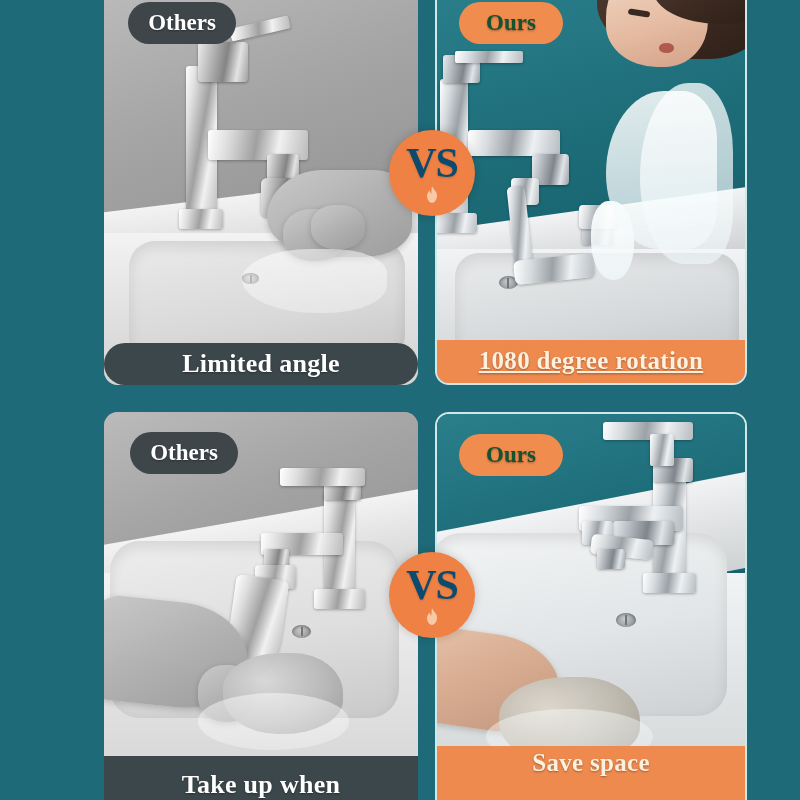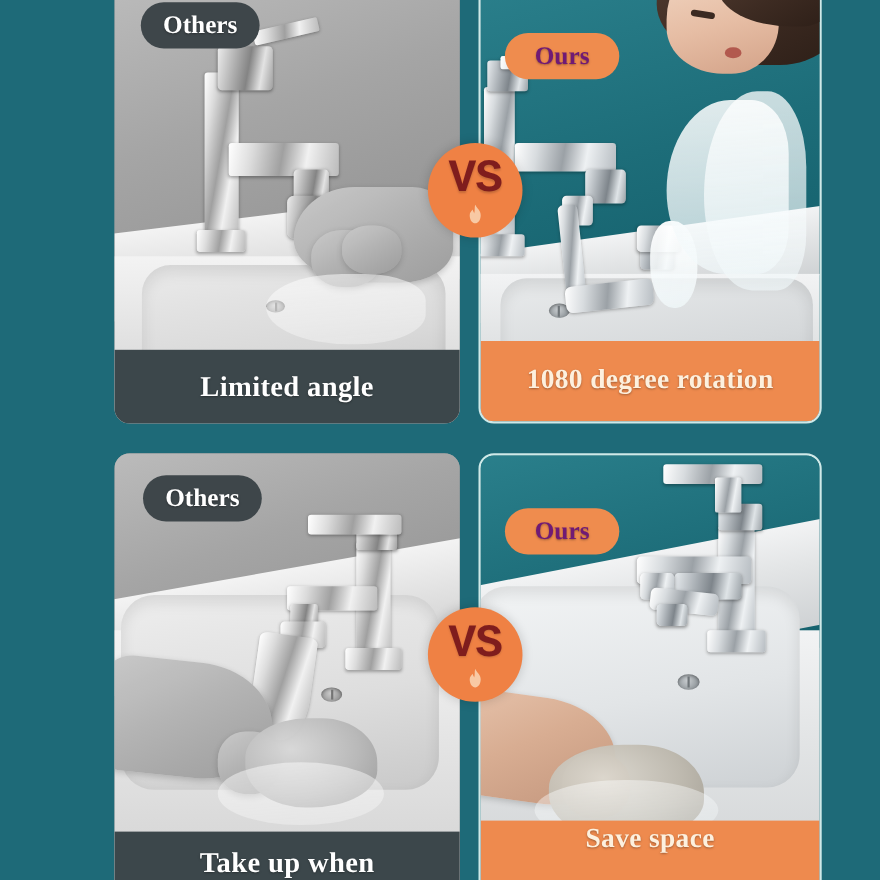--- a/index.html
+++ b/index.html
@@ -29,33 +29,33 @@
   .caption.orange{background:#ee8a4e;color:#fdf0de;}
   .caption .lines{display:flex;flex-direction:column;align-items:center;line-height:1.05;}
 
   
   .badge{
     position:absolute;display:flex;align-items:center;justify-content:center;
     border-radius:999px;font-weight:700;
     text-shadow:0 1px 2px rgba(0,0,0,.35);
   }
   .badge.dark{background:#3e464a;color:#ffffff;}
-  .badge.orange{background:#ef8c4e;color:#701a75;margin-top:28px;}
+  .badge.orange{background:#ef8c4e;color:#14532d;}
 
   
   .vs{
     position:absolute;border-radius:50%;
     background:#ef8144;
     display:flex;flex-direction:column;align-items:center;justify-content:center;
     box-shadow:0 0 10px rgba(0,0,0,.18);
     z-index:20;
   }
   .vs .vstext{
-    font-family:Liberation Mono, monospace;
-    font-weight:700;color:#7f1d1d;letter-spacing:-1px;
+    font-family:Liberation Serif, serif;
+    font-weight:700;color:#0c4a6e;letter-spacing:-1px;
     line-height:1;text-shadow:0 1px 2px rgba(0,0,0,.18);
   }
   .vs .flame{margin-top:2px;opacity:.85;}
 
   
   
   .scene{position:absolute;inset:0;overflow:hidden;}
 
   .wall{position:absolute;left:0;right:0;top:0;}
   .wall.gray{background:linear-gradient(160deg,#b9bbbd 0%,#a2a5a7 45%,#8e9194 100%);}
@@ -142,21 +142,21 @@
         <div class="hand" style="left:57%;top:56%;width:20%;height:13%;border-radius:45%;"></div>
         <div class="hand" style="left:66%;top:55%;width:17%;height:11%;border-radius:45%;"></div>
         <div class="water" style="left:44%;top:66%;width:46%;height:16%;border-radius:50% 40% 45% 55%;opacity:.55;"></div>
       </div>
     </div>
 
     <div class="badge dark" style="left:24px;top:16px;width:108px;height:42px;font-size:23px;">
       <span>Others</span>
     </div>
 
-    <div class="caption dark" style="height:67px;">
+    <div class="caption dark" style="height:42px;border-radius:25px;">
       <div class="lines">
         <span style="font-size:26px;">Limited angle</span>
       </div>
     </div>
   </div>
 
   <div class="panel ours" style="left:435px;top:-14px;width:312px;height:399px;">
     <div class="photo">
       <div class="scene">
         <div class="wall teal" style="height:66%;"></div>
@@ -188,21 +188,21 @@
         <div class="water" style="left:50%;top:54%;width:14%;height:20%;border-radius:40% 50% 45% 50%;"></div>
         <div class="water" style="left:55%;top:26%;width:36%;height:40%;border-radius:60% 35% 30% 55%;opacity:.9;"></div>
         <div class="water" style="left:66%;top:24%;width:30%;height:46%;border-radius:55% 40% 30% 50%;opacity:.8;"></div>
       </div>
     </div>
 
     <div class="badge orange" style="left:22px;top:14px;width:104px;height:42px;font-size:23px;">
       <span>Ours</span>
     </div>
 
-    <div class="caption orange" style="height:73px;">
+    <div class="caption orange" style="height:43px;text-decoration:underline;">
       <div class="lines">
         <span style="font-size:25px;">1080 degree rotation</span>
       </div>
     </div>
   </div>
 
   <div class="panel others" style="left:104px;top:412px;width:314px;height:402px;">
     <div class="photo gray">
       <div class="scene">
         <div class="wall gray" style="height:40%;"></div>

